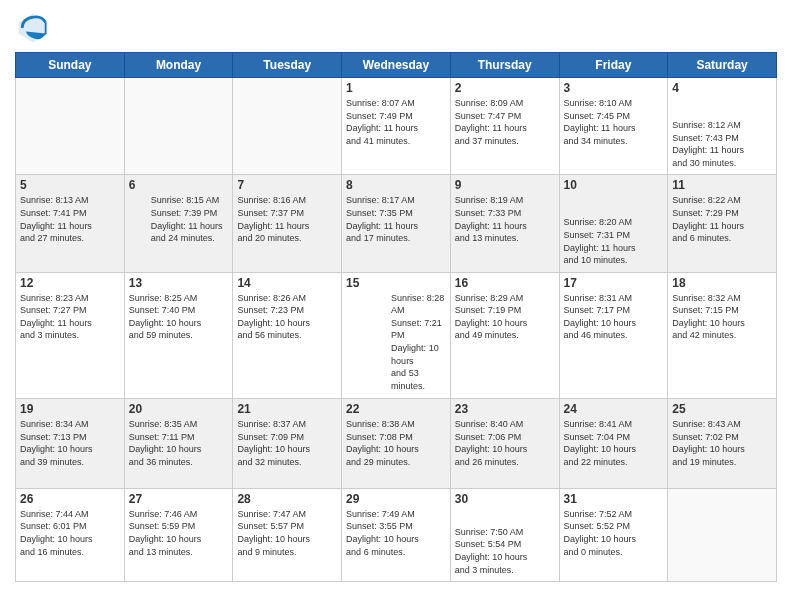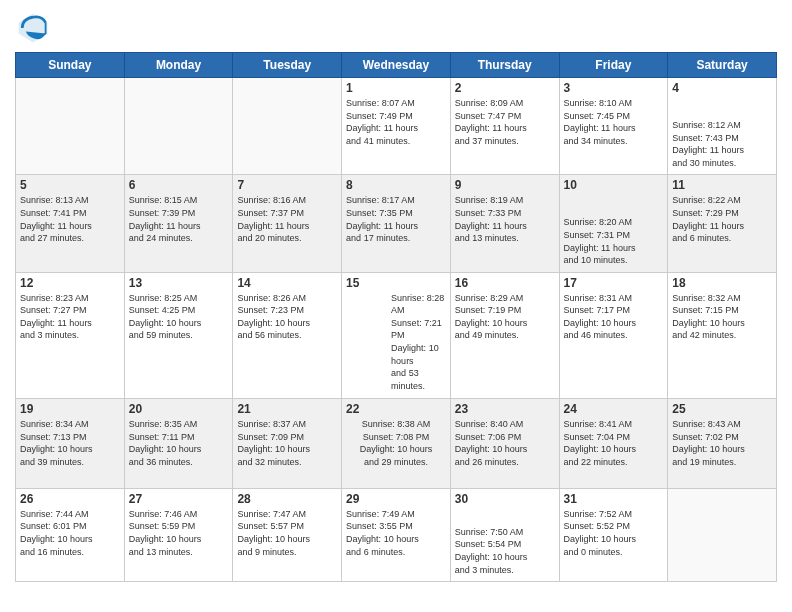--- a/index.html
+++ b/index.html
@@ -172,21 +172,21 @@
         <tr class="row-shaded">
           <td>
             <span class="day-number">5</span>
             <div class="day-info" style="white-space: pre-line;">Sunrise: 8:13 AM
 Sunset: 7:41 PM
 Daylight: 11 hours
 and 27 minutes.</div>
           </td>
           <td>
             <span class="day-number">6</span>
-            <div class="day-info" style="white-space: pre-line;">Sunrise: 8:15 AM
+            <div class="day-info" style="white-space: pre-line; margin-left: 22px;">Sunrise: 8:15 AM
 Sunset: 7:39 PM
 Daylight: 11 hours
 and 24 minutes.</div>
           </td>
           <td>
             <span class="day-number">7</span>
             <div class="day-info" style="white-space: pre-line;">Sunrise: 8:16 AM
 Sunset: 7:37 PM
 Daylight: 11 hours
 and 20 minutes.</div>
@@ -224,21 +224,21 @@
           <td>
             <span class="day-number">12</span>
             <div class="day-info" style="white-space: pre-line;">Sunrise: 8:23 AM
 Sunset: 7:27 PM
 Daylight: 11 hours
 and 3 minutes.</div>
           </td>
           <td>
             <span class="day-number">13</span>
             <div class="day-info" style="white-space: pre-line;">Sunrise: 8:25 AM
-Sunset: 4:25 PM
+Sunset: 7:40 PM
 Daylight: 10 hours
 and 59 minutes.</div>
           </td>
           <td>
             <span class="day-number">14</span>
             <div class="day-info" style="white-space: pre-line;">Sunrise: 8:26 AM
 Sunset: 7:23 PM
 Daylight: 10 hours
 and 56 minutes.</div>
           </td>
@@ -288,21 +288,21 @@
           </td>
           <td>
             <span class="day-number">21</span>
             <div class="day-info" style="white-space: pre-line;">Sunrise: 8:37 AM
 Sunset: 7:09 PM
 Daylight: 10 hours
 and 32 minutes.</div>
           </td>
           <td>
             <span class="day-number">22</span>
-            <div class="day-info" style="white-space: pre-line; text-align: center;">Sunrise: 8:38 AM
+            <div class="day-info" style="white-space: pre-line;">Sunrise: 8:38 AM
 Sunset: 7:08 PM
 Daylight: 10 hours
 and 29 minutes.</div>
           </td>
           <td>
             <span class="day-number">23</span>
             <div class="day-info" style="white-space: pre-line;">Sunrise: 8:40 AM
 Sunset: 7:06 PM
 Daylight: 10 hours
 and 26 minutes.</div>

